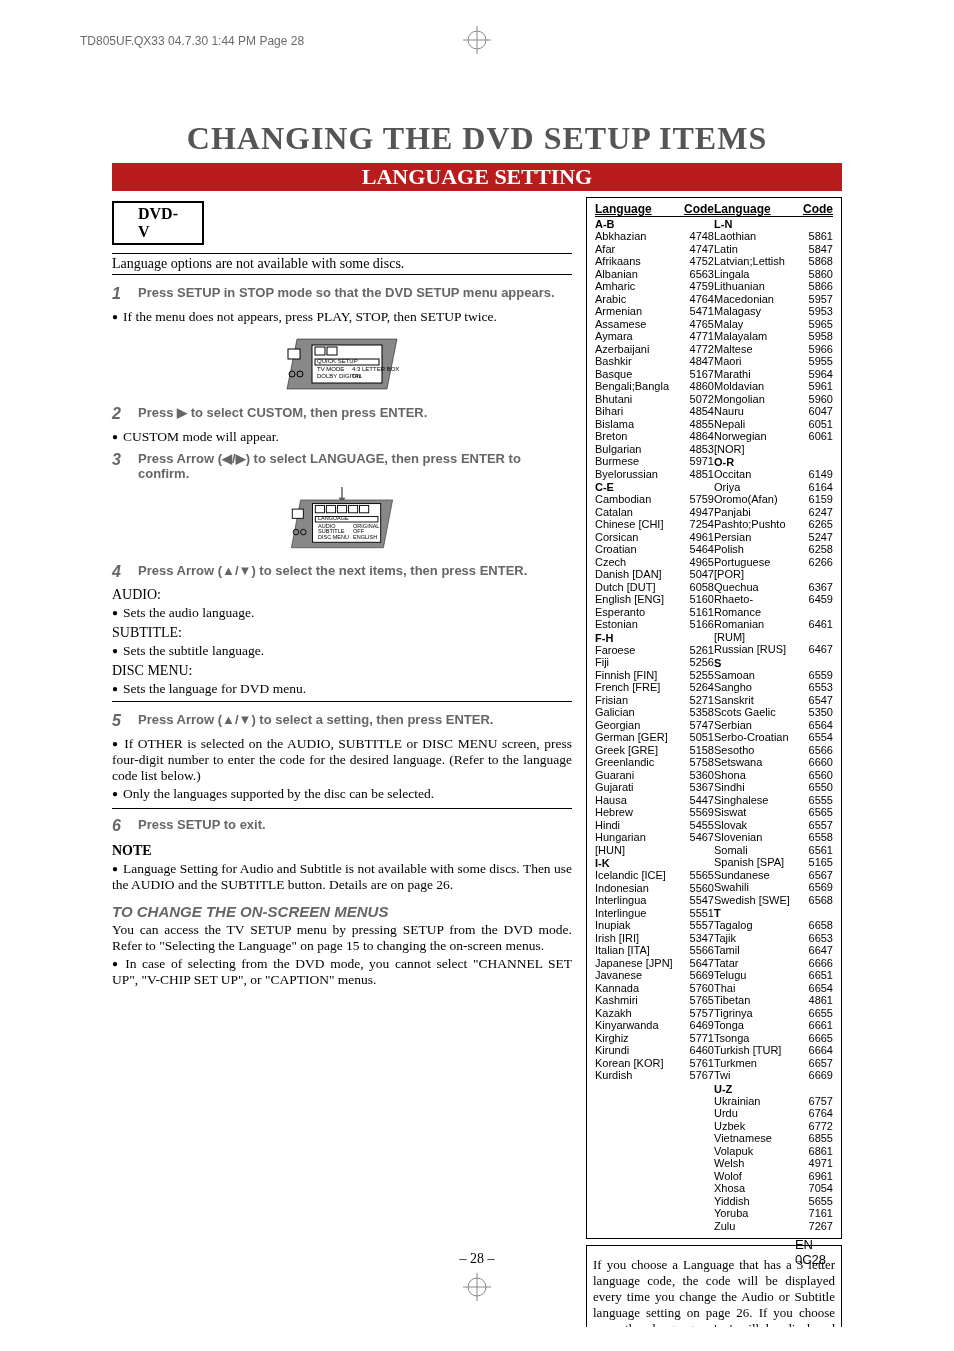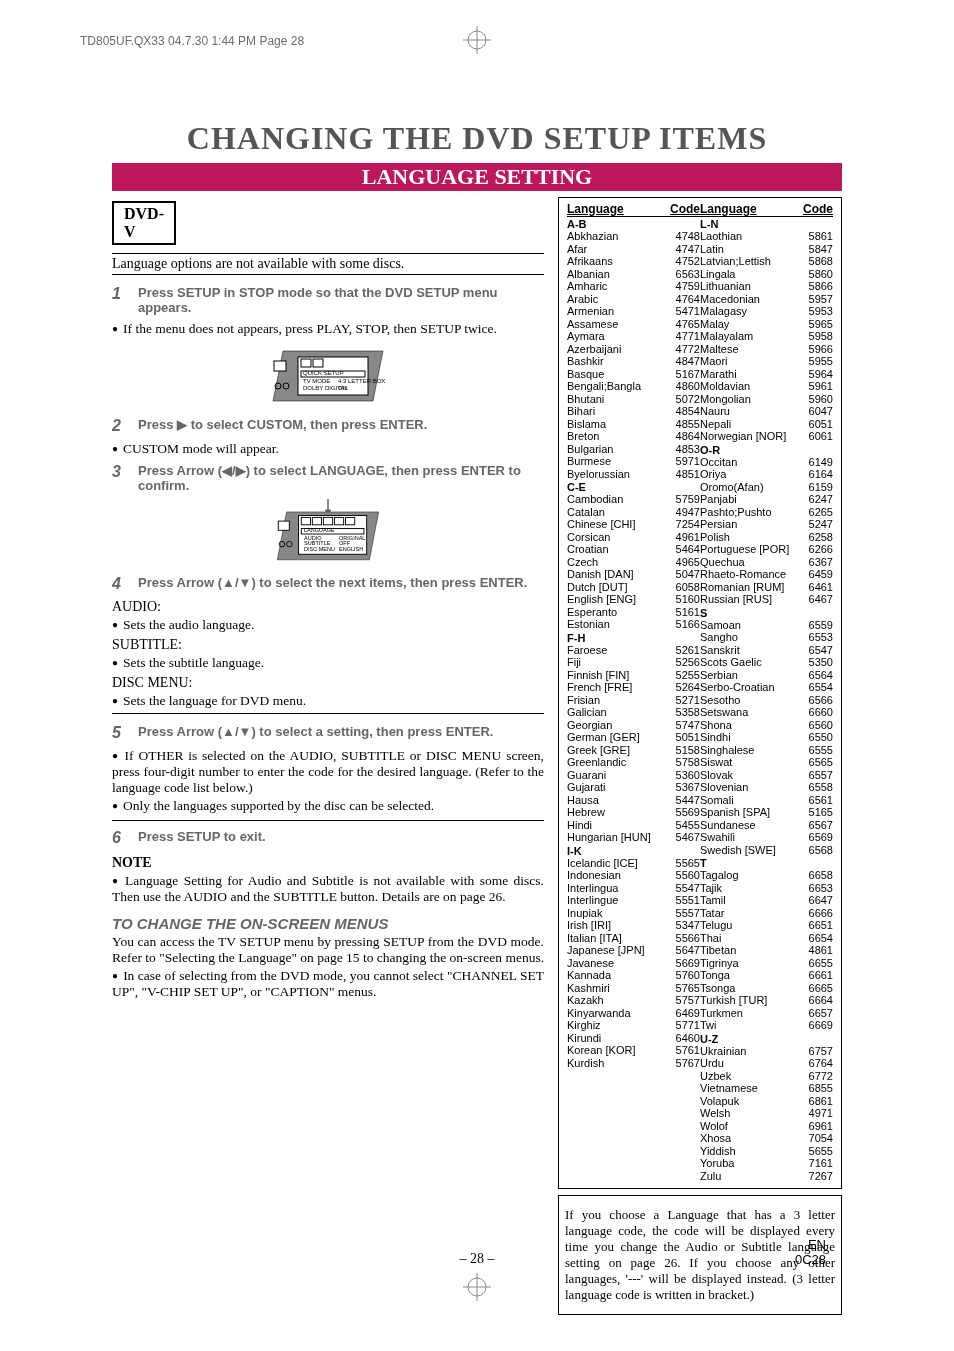--- a/index.html
+++ b/index.html
@@ -5,22 +5,22 @@
 html,body{margin:0;padding:0;font-family:"Times New Roman",serif;background:#fff;color:#000;font-size:12px}
 .page{width:954px;height:1327px;position:relative;margin:0 auto;background:#fff}
 .print-header{position:absolute;top:34px;left:80px;font-family:Helvetica,Arial,sans-serif;font-size:12px;color:#6b6b6b}
 .register-top{position:absolute;top:26px;left:50%;transform:translateX(-50%)}
 .register-bottom{position:absolute;bottom:26px;left:50%;transform:translateX(-50%)}
 .reg{width:28px;height:28px;display:block}
 .reg circle{fill:none;stroke:#888;stroke-width:1}
 .reg line{stroke:#888;stroke-width:1}
 .main{position:absolute;left:112px;top:120px;width:730px}
 h1.title{font-family:"Times New Roman",serif;font-size:32px;font-weight:700;text-align:center;color:#555;margin:0 0 6px;letter-spacing:1px}
-.title-bar{height:28px;background:#be185d;color:#fff;font-family:"Times New Roman",serif;font-size:22px;font-weight:700;text-align:center;line-height:28px;margin-bottom:6px}
-.dvdv{float:right;border:2px solid #000;padding:2px 10px;font-family:"Times New Roman",serif;font-weight:700;font-size:16px;margin:4px 368px 8px 0}
+.title-bar{height:28px;background:#b91c1c;color:#fff;font-family:"Times New Roman",serif;font-size:22px;font-weight:700;text-align:center;line-height:28px;margin-bottom:6px}
+.dvdv{float:right;border:2px solid #000;padding:2px 24px;font-family:"Times New Roman",serif;font-weight:700;font-size:16px;margin:4px 368px 8px 0}
 .columns{display:flex;gap:14px}
 .col-left{flex:0 0 350px}
 .col-right{flex:1}
 .lead{font-family:"Times New Roman",serif;font-size:14px;border-top:1px solid #000;border-bottom:1px solid #000;padding:2px 0;margin:6px 0 10px;text-align:justify;clear:both}
 .step{display:flex;gap:12px;font-family:Helvetica,Arial,sans-serif;color:#666;font-size:13px;margin:6px 0;font-weight:700}
 .step .n{font-style:italic;font-size:16px;color:#666;min-width:14px}
 .body-p{font-family:"Times New Roman",serif;font-size:13.5px;margin:2px 0;text-align:justify}
 .bullet::before{content:"●";margin-right:5px;font-size:10px;vertical-align:1px}
 .heading{font-family:"Times New Roman",serif;font-size:14px;margin:4px 0 0}
 .sub-h{font-family:Helvetica,Arial,sans-serif;font-style:italic;font-weight:700;color:#666;font-size:15px;margin:10px 0 2px}
@@ -33,21 +33,21 @@
 .lang-cols{display:flex;gap:0}
 .lang-col{flex:1}
 .lang-h{display:flex;justify-content:space-between;font-family:Helvetica,Arial,sans-serif;font-weight:700;font-size:12px;border-bottom:1px solid #000}
 .lang-h span{text-decoration:underline}
 .group-h{font-family:Helvetica,Arial,sans-serif;font-weight:700;font-size:11px;margin-top:1px}
 .lang-row{display:flex;justify-content:space-between;font-family:Helvetica,Arial,sans-serif;font-size:11px;line-height:12.5px}
 .lang-row .nm{flex:1}
 .lang-row .cd{width:40px;text-align:right}
 .foot-box{border:1.5px solid #000;margin-top:6px;padding:11px 6px;font-family:"Times New Roman",serif;font-size:13px;text-align:justify}
 .page-num{position:absolute;bottom:60px;left:50%;transform:translateX(-50%);font-family:"Times New Roman",serif;font-size:14px}
-.bottom-right{position:absolute;bottom:60px;right:128px;font-family:Helvetica,Arial,sans-serif;text-align:right;font-size:13px}
+.bottom-right{position:absolute;bottom:60px;right:128px;font-family:Helvetica,Arial,sans-serif;text-align:left;font-size:13px}
 </style>
 </head>
 <body>
 
 <div class="page">
   <div class="print-header">TD805UF.QX33  04.7.30  1:44 PM  Page 28</div>
 
   <svg class="reg register-top" viewBox="0 0 28 28">
       <circle cx="14" cy="14" r="9"></circle>
       <line x1="14" y1="0" x2="14" y2="28"></line>

